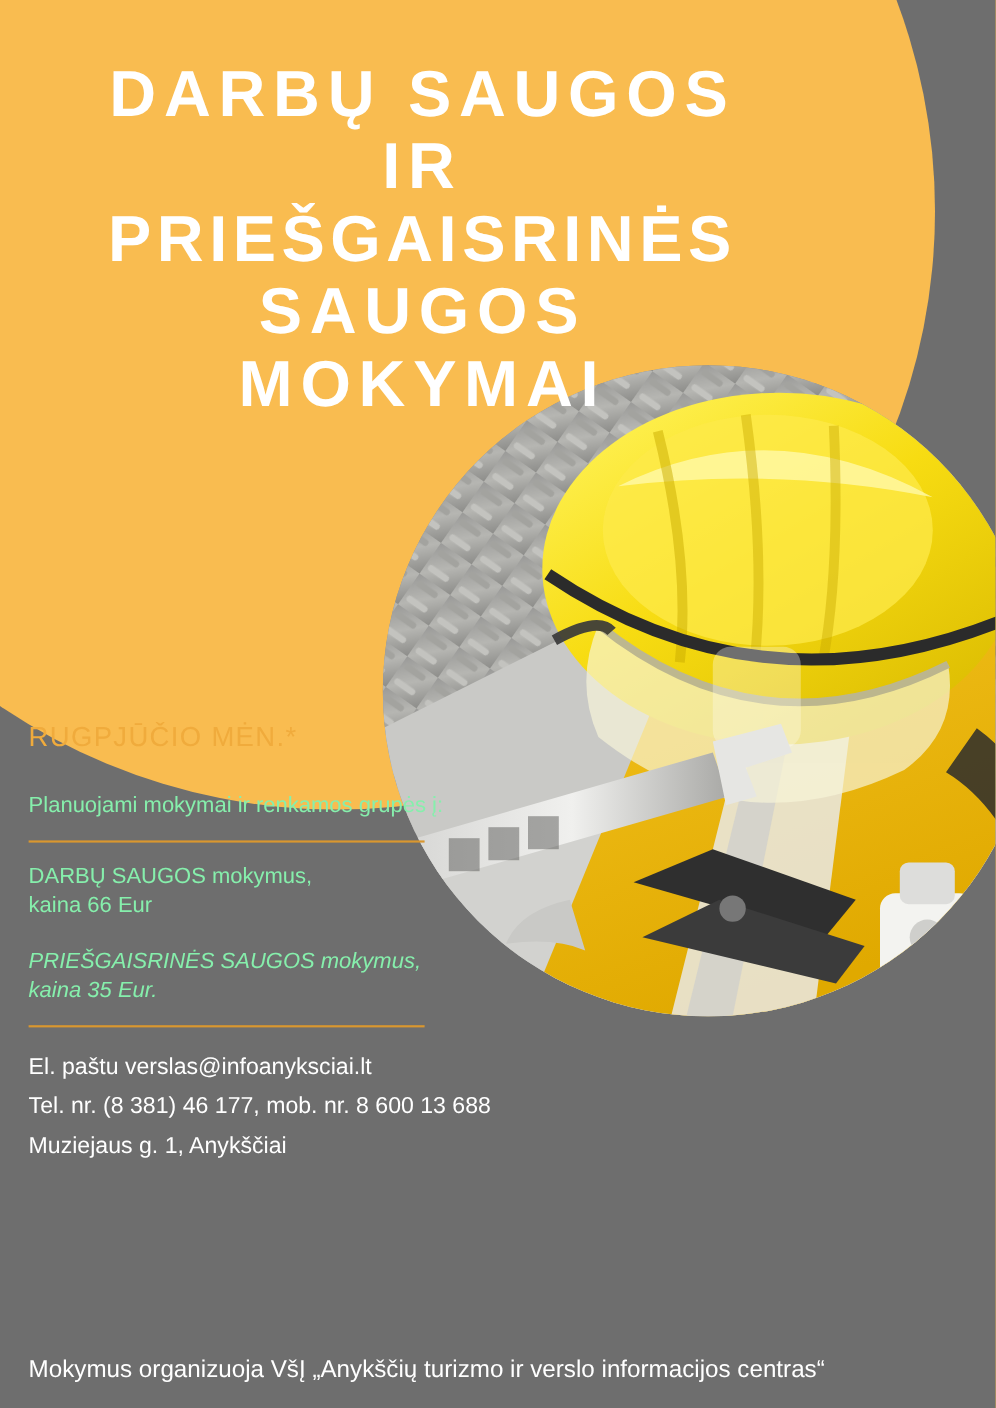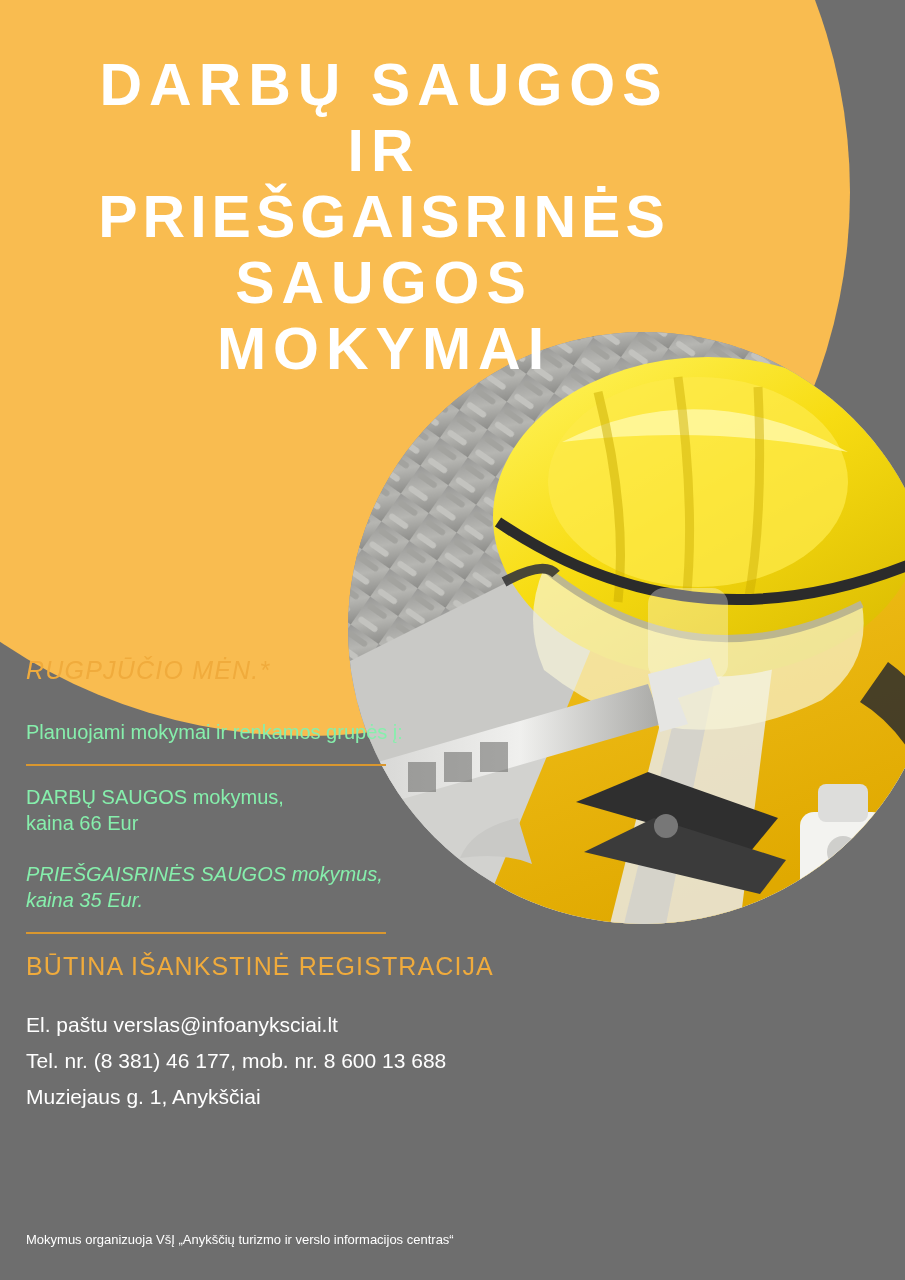--- a/index.html
+++ b/index.html
@@ -77,21 +77,20 @@
     top: 656px;
     width: 560px;
     z-index: 6;
   }
   .heading-accent {
     color: #f0ab3c;
     font-size: 25px;
     letter-spacing: 1.2px;
     margin: 0 0 34px 0;
     font-weight: normal;
-    font-style: italic;
   }
   .body-text {
     color: #86efac;
     font-size: 20px;
     line-height: 1.33;
     margin: 0;
     font-weight: normal;
   }
   .block-1 { margin-bottom: 16px; }
   .rule {
@@ -118,21 +117,21 @@
     margin: 0;
   }
 
   
   .footer {
     position: absolute;
     left: 26px;
     top: 1232px;
     width: 860px;
     color: #ffffff;
-    font-size: 13px;
+    font-size: 22px;
     z-index: 6;
   }
 </style>
 </head>
 <body>
 
 <div class="poster">
 
   <div class="blob"></div>
 
@@ -232,21 +231,20 @@
     <hr class="rule">
 
     <p class="body-text block-2" style="white-space:pre-line">DARBŲ SAUGOS mokymus,
 kaina 66 Eur</p>
 
     <p class="body-text block-3" style="white-space:pre-line">PRIEŠGAISRINĖS SAUGOS mokymus,
 kaina 35 Eur.</p>
 
     <hr class="rule short">
 
-    <h2 class="heading-accent-2">BŪTINA IŠANKSTINĖ REGISTRACIJA</h2>
 
     <p class="contact-line">El. paštu verslas@infoanyksciai.lt</p>
     <p class="contact-line">Tel. nr. (8 381) 46 177, mob. nr. 8 600 13 688</p>
     <p class="contact-line">Muziejaus g. 1, Anykščiai</p>
   </div>
 
   <div class="footer">Mokymus organizuoja VšĮ „Anykščių turizmo ir verslo informacijos centras“</div>
 
 </div>
 

